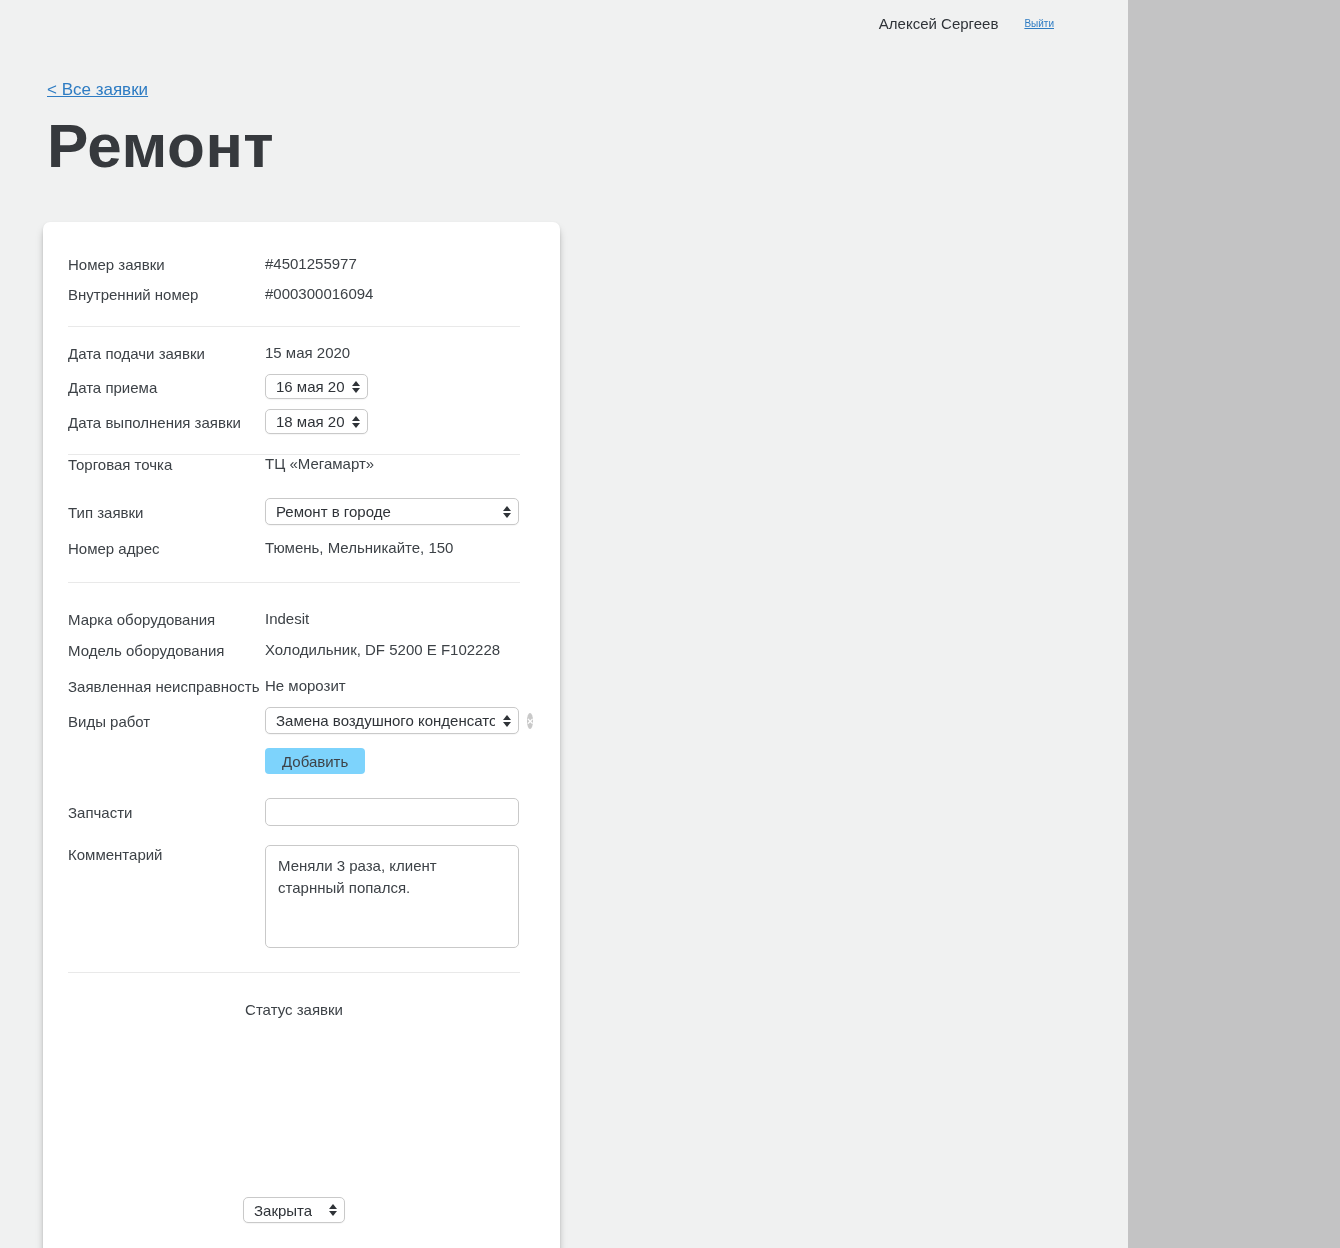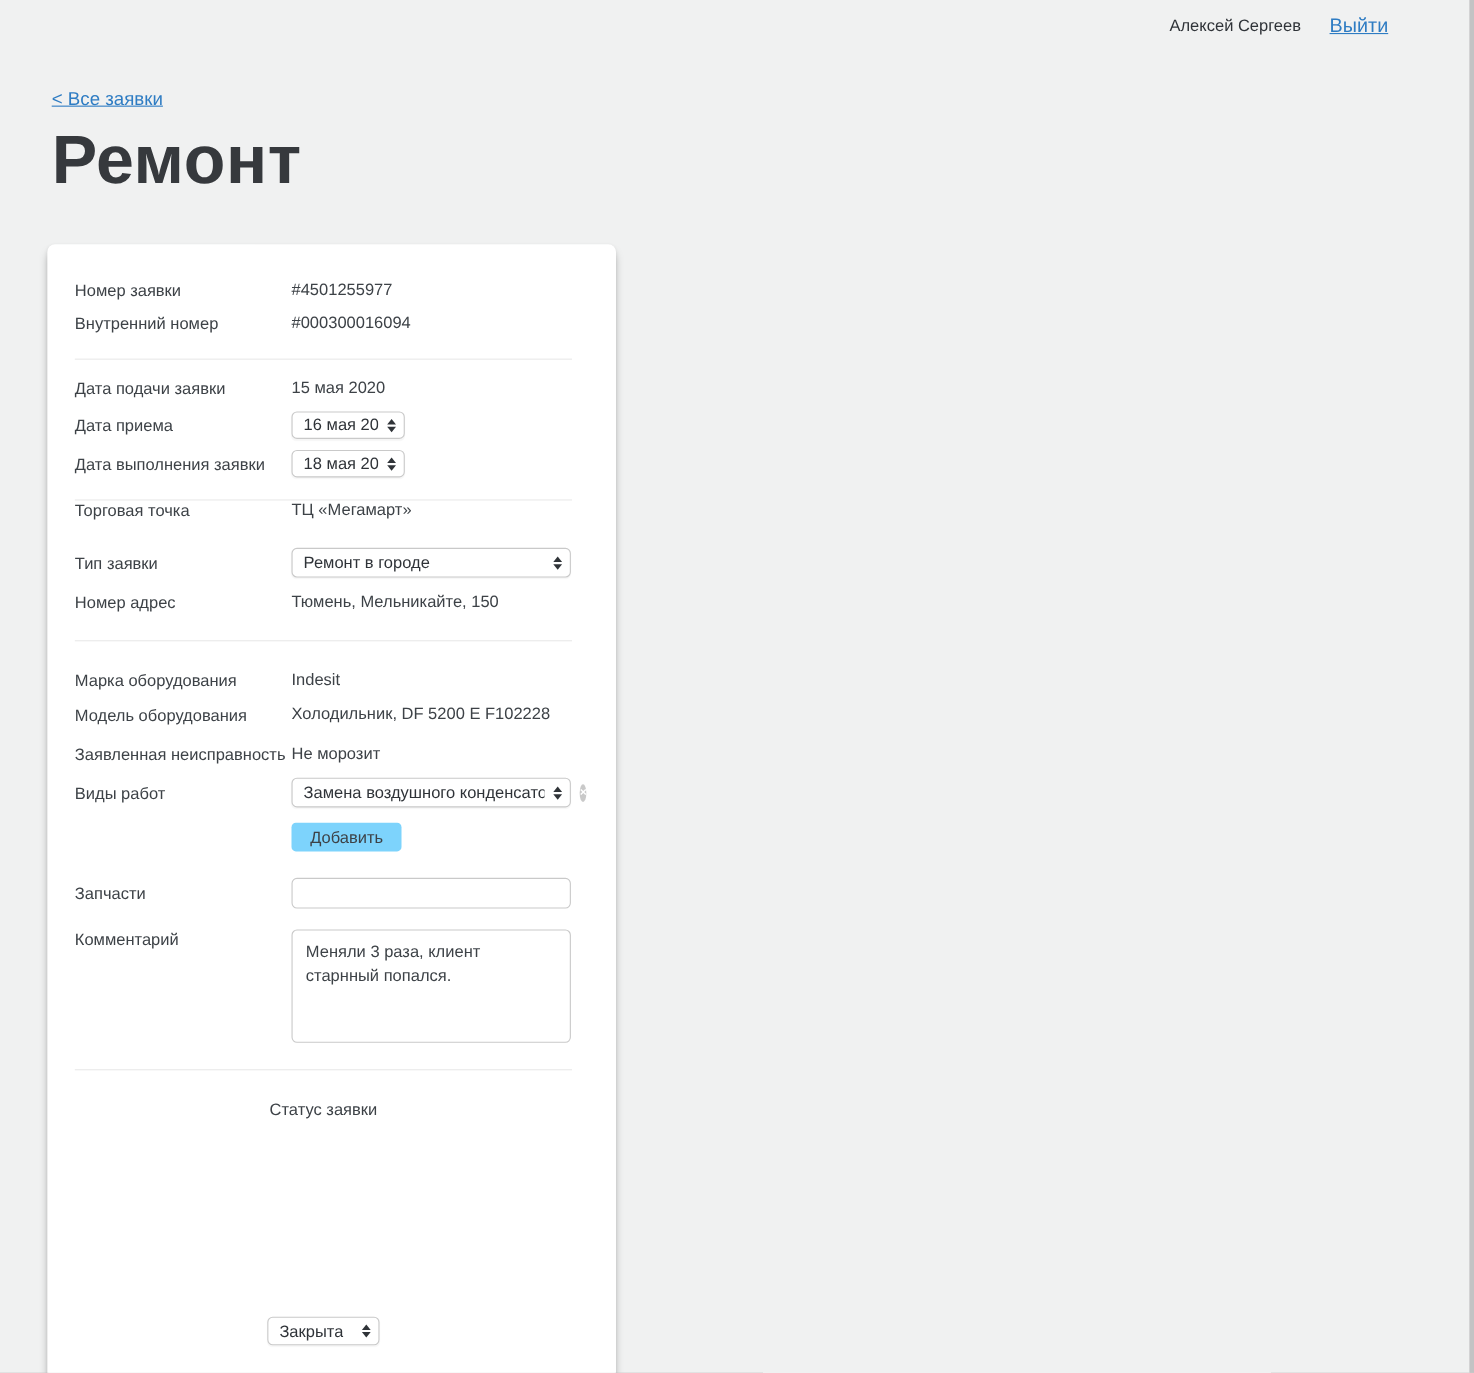--- a/index.html
+++ b/index.html
@@ -5,36 +5,36 @@
   * { box-sizing: border-box; margin: 0; padding: 0; }
   html, body { width: 1340px; height: 1248px; }
   body {
     font-family: "Liberation Sans", "DejaVu Sans", sans-serif;
     background: #c3c3c4;
     color: #3d4247;
     overflow: hidden;
   }
   .viewport { display: flex; width: 1340px; height: 1248px; }
   .page {
-    width: 1336px; height: 1248px;
+    width: 1128px; height: 1248px;
     background: #f0f1f1;
     flex: 0 0 auto;
   }
   .outside { flex: 1 1 auto; background: #c3c3c4; }
 
   
   .topbar {
     display: flex; justify-content: flex-end; align-items: center;
     gap: 26px; padding: 14px 74px 0 0; height: 32px;
   }
   .user-name { font-size: 15px; color: #2f3338; }
   a.logout, a.back {
     color: #2e7cc3; text-decoration: underline; cursor: pointer;
   }
-  a.logout { font-size: 18px; }
+  a.logout { font-size: 10px; }
 
   
   .main { padding-left: 47px; }
   a.back { display: inline-block; margin-top: 48px; font-size: 17px; }
   h1.page-title {
     margin-top: 12px;
     font-size: 62px; font-weight: 700; color: #36393d;
     letter-spacing: 0.5px; line-height: 1.1;
   }
 

